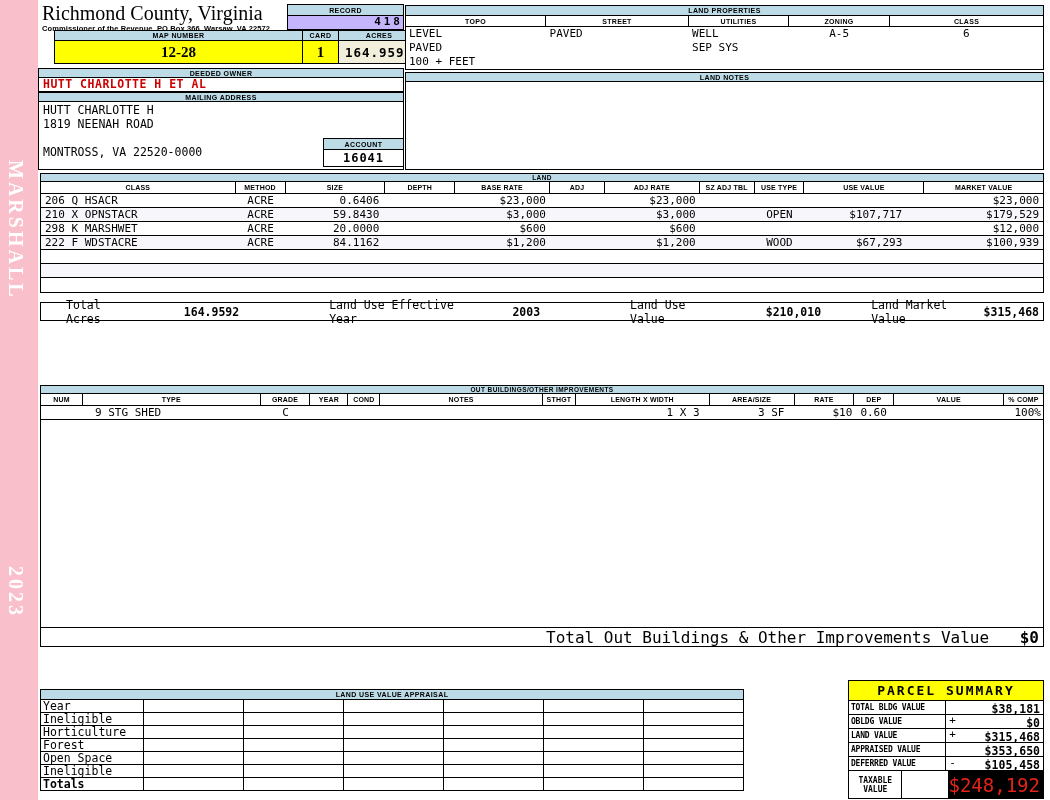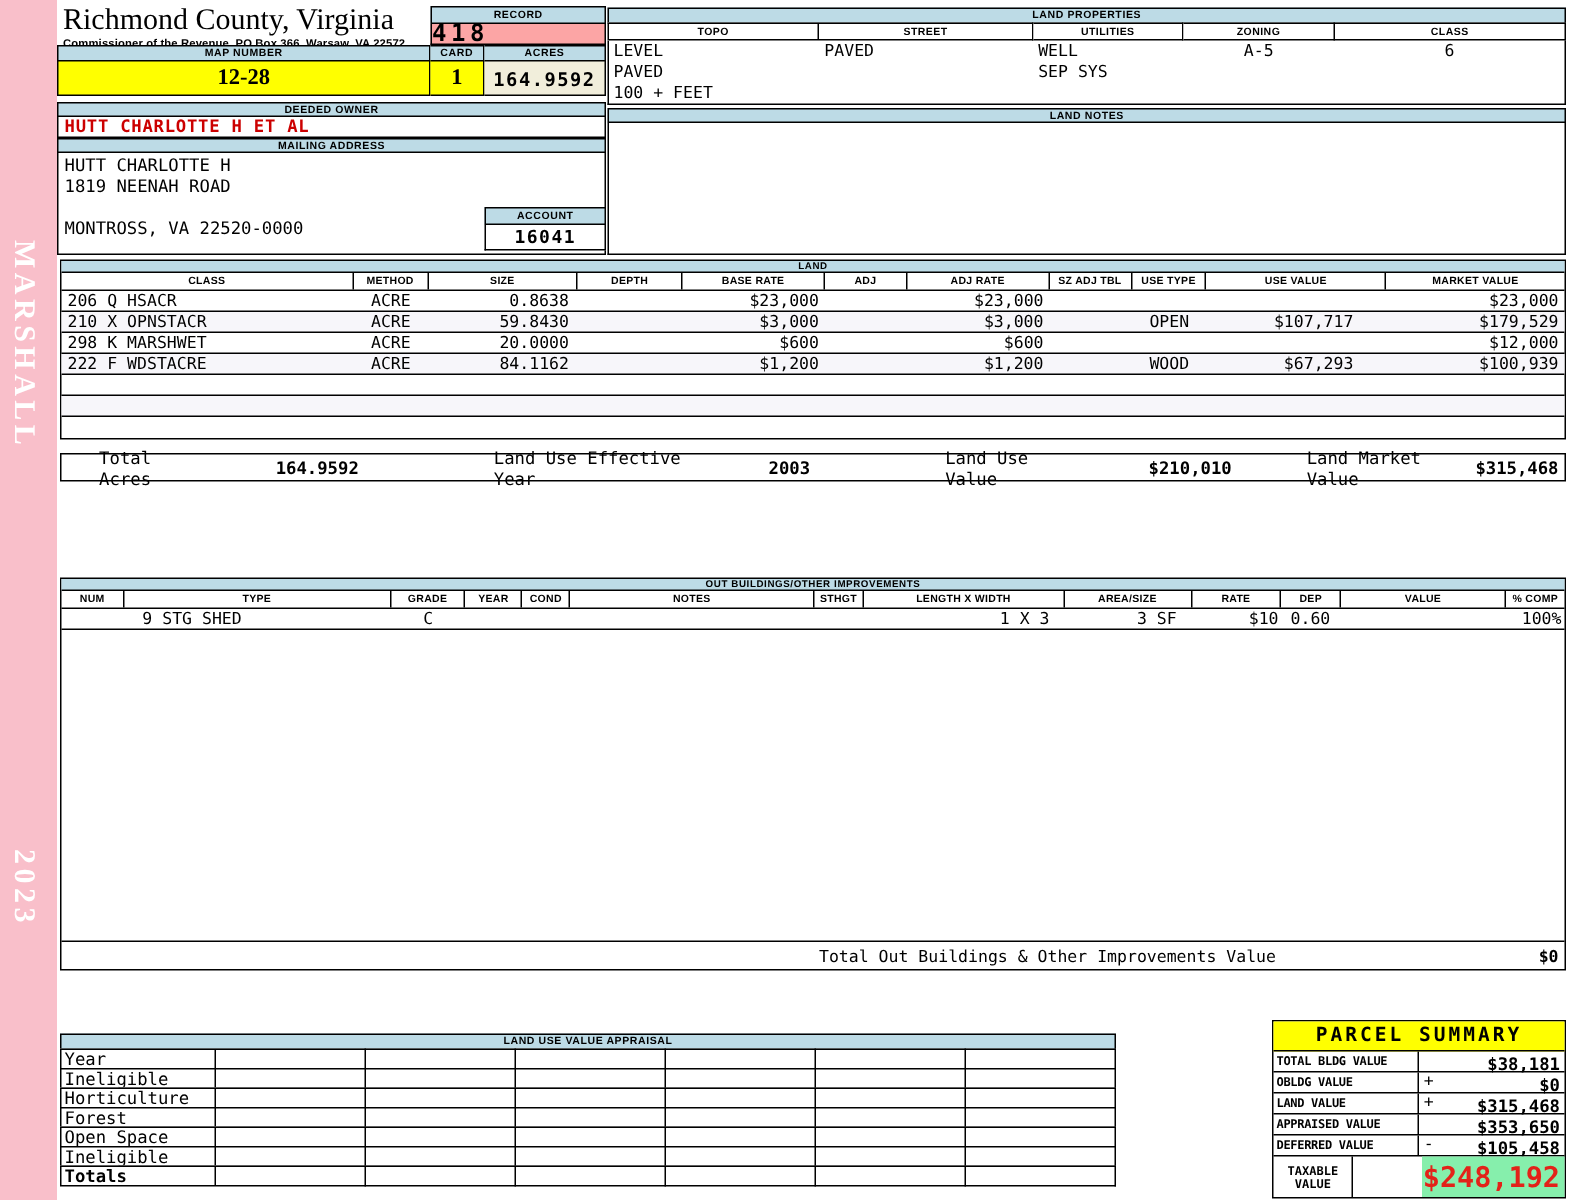--- a/index.html
+++ b/index.html
@@ -22,25 +22,25 @@
              letter-spacing:.4px; display:flex; align-items:center; justify-content:center; }
 
   
   .title-block { position:absolute; left:42px; top:3px; width:244px; text-align:left; }
   .title-main { font-family:"Liberation Serif","DejaVu Serif",serif; font-size:20px; line-height:21px; color:#000; }
   .title-sub  { font-size:7.5px; font-weight:bold; letter-spacing:.1px; }
 
   
   .record-box { position:absolute; left:287px; top:4px; width:117px; }
   .record-box .bluebar { height:12px; }
-  .record-val { height:14px; background:#fca5a5; border:1px solid #000; border-top:none;
-                text-align:left; font-weight:bold; font-size:16px; line-height:12px; letter-spacing:3px; }
-
-  
-  .map-strip { position:absolute; left:38px; top:30px; width:366px; }
+  .record-val { height:14px; background:#c4b5fd; border:1px solid #000; border-top:none;
+                text-align:right; font-weight:bold; font-size:11px; line-height:12px; letter-spacing:3px; }
+
+  
+  .map-strip { position:absolute; left:54px; top:30px; width:366px; }
   .hrow, .vrow { display:flex; width:100%; }
   .hrow .bluebar { height:11px; }
   .hrow .bluebar + .bluebar { border-left:none; }
   .vrow { margin-top:-1px; height:24px; }
   .map-val { border:1px solid #000; display:flex; align-items:center; justify-content:center; }
   .map-val + .map-val { border-left:none; }
   .w-map { width:249px; } .w-card { width:36px; } .w-acres { width:81px; }
   .map-number { background:#ffff00; font-family:"Liberation Serif",serif; font-weight:bold; font-size:15px; }
   .card-val { background:#ffff00; font-family:"Liberation Serif",serif; font-weight:bold; font-size:15px; }
   .acres-val { background:#f1eedb; font-weight:bold; font-size:12.5px; letter-spacing:1px; }
@@ -118,21 +118,21 @@
   .oc-dep{width:40px;} .oc-value{width:110px;} .oc-comp{width:39px;}
   .outb-row { display:flex; height:14px; border-bottom:1px solid #000; font-size:11px; line-height:13px; }
   .outb-row .oc-type{padding-left:12px;}
   .outb-row .oc-grade{text-align:center;}
   .outb-row .oc-lw{text-align:right;padding-right:10px;}
   .outb-row .oc-area{text-align:right;padding-right:10px;}
   .outb-row .oc-rate{text-align:right;padding-right:2px;}
   .outb-row .oc-dep{padding-left:6px;}
   .outb-row .oc-comp{text-align:right;padding-right:2px;}
   .outb-fill { flex:1; }
-  .outb-total { height:19px; border-top:1px solid #000; display:flex; align-items:center; font-size:11px; }
+  .outb-total { height:19px; border-top:1px solid #000; display:flex; align-items:center; font-size:16px; }
   .outb-total .label { margin-left:505px; }
   .outb-total .value { margin-left:auto; margin-right:4px; font-weight:bold; }
 
   
   .appraisal { position:absolute; left:40px; top:689px; width:704px; }
   .appraisal .bluebar { height:11px; }
   .ap-row { display:flex; height:14px; margin-top:-1px; }
   .ap-cell { border:1px solid #000; background:#fff; font-size:11.5px; line-height:12px; padding-left:2px; }
   .ap-cell + .ap-cell { border-left:none; }
   .ap-label { width:104px; }
@@ -144,21 +144,21 @@
   .ps-title { height:20px; background:#ffff00; border-bottom:1px solid #000; font-weight:bold; font-size:13px;
               letter-spacing:2px; display:flex; align-items:center; justify-content:center; }
   .ps-row { display:flex; height:14px; border-bottom:1px solid #000; }
   .ps-label { width:97px; border-right:1px solid #000; font-size:8px; font-weight:bold; padding:2px 0 0 2px;
               letter-spacing:-.2px; }
   .ps-sign { width:13px; font-size:11px; text-align:center; line-height:12px; }
   .ps-value { flex:1; font-weight:bold; font-size:11.5px; text-align:right; padding:1px 3px 0 0; }
   .ps-taxable { display:flex; height:27px; }
   .ps-tax-label { width:97px; border-right:1px solid #000; text-align:center; font-weight:bold; font-size:8px;
                   display:flex; flex-direction:column; justify-content:center; line-height:9px; }
-  .ps-tax-value { flex:1; background:#86efac; color:#e32219; font-weight:bold; font-size:19px;
+  .ps-tax-value { flex:1; background:#000000; color:#e32219; font-weight:normal; font-size:19px;
                   display:flex; align-items:center; justify-content:flex-end; padding-right:3px;margin-left:46px; }
 </style>
 </head>
 <body>
 
 <div class="page">
 
   <div class="sidebar">
     <div class="v-text v-marshall">MARSHALL</div>
     <div class="v-text v-year">2023</div>
@@ -250,21 +250,21 @@
       <div class="hcell lc-adj">ADJ</div>
       <div class="hcell lc-arate">ADJ RATE</div>
       <div class="hcell lc-sz">SZ ADJ TBL</div>
       <div class="hcell lc-use">USE TYPE</div>
       <div class="hcell lc-uval">USE VALUE</div>
       <div class="hcell lc-mval">MARKET VALUE</div>
     </div>
     <div class="trow mono">
       <div class="lc-class">206 Q HSACR</div>
       <div class="lc-method">ACRE</div>
-      <div class="lc-size">0.8638</div>
+      <div class="lc-size">0.6406</div>
       <div class="lc-depth"></div>
       <div class="lc-brate">$23,000</div>
       <div class="lc-adj"></div>
       <div class="lc-arate">$23,000</div>
       <div class="lc-sz"></div>
       <div class="lc-use"></div>
       <div class="lc-uval"></div>
       <div class="lc-mval">$23,000</div>
     </div>
     <div class="trow alt mono">

